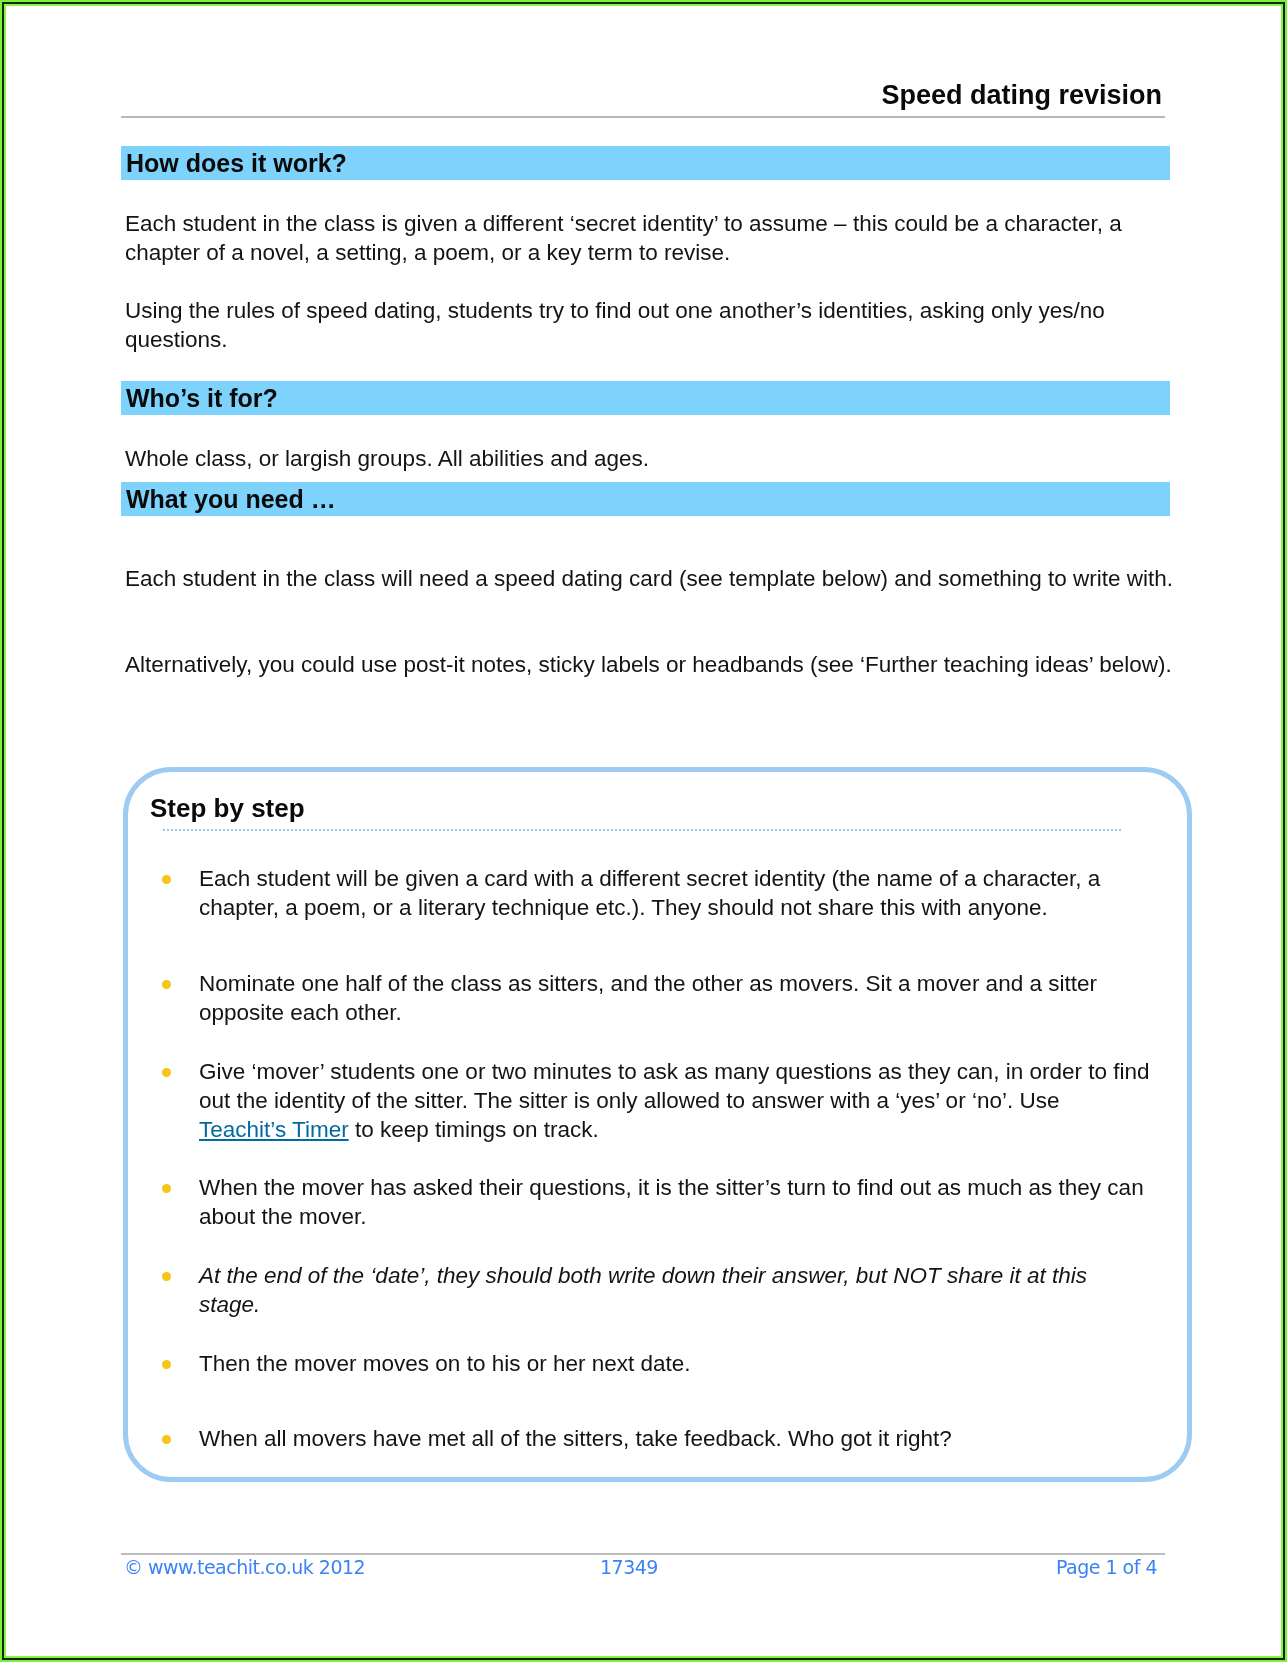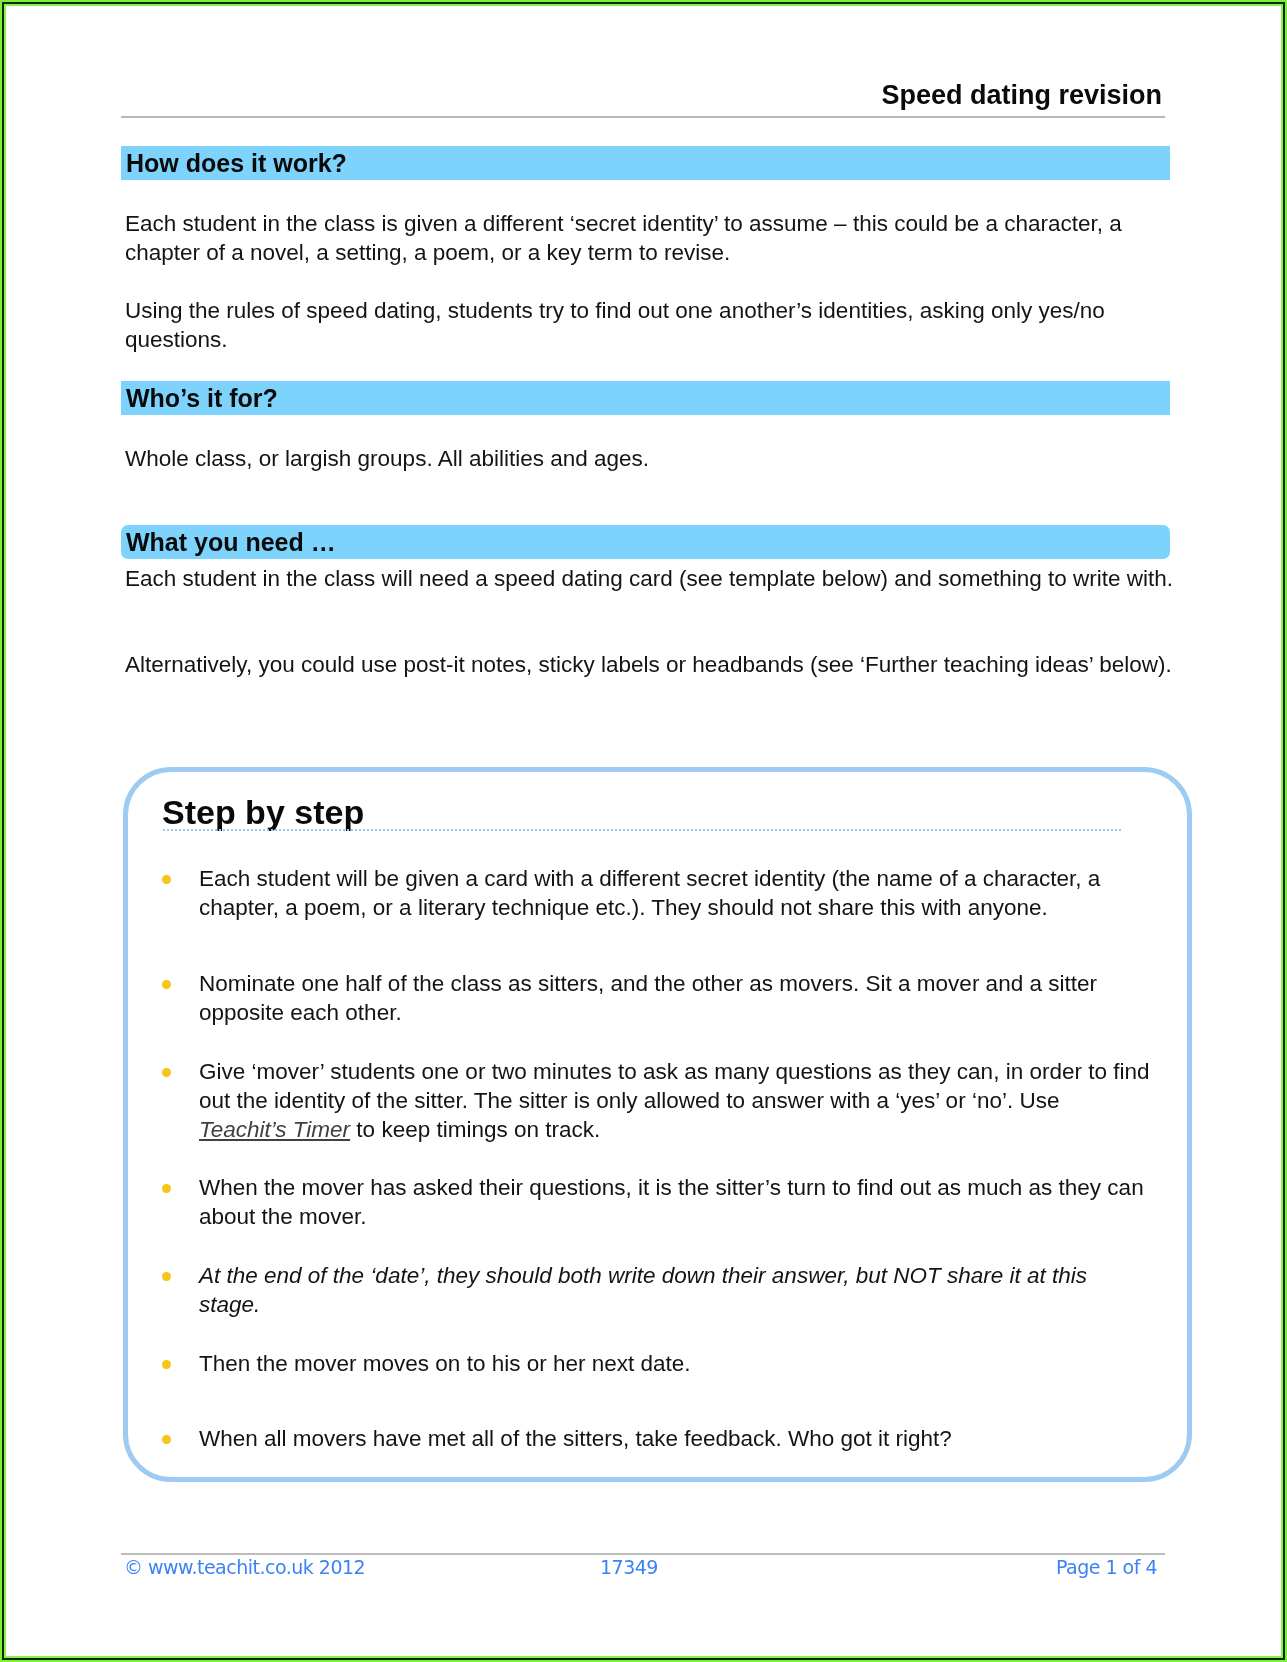--- a/index.html
+++ b/index.html
@@ -68,23 +68,23 @@
       position: absolute;
       left: 123px; top: 767px;
       width: 1069px; height: 715px;
       box-sizing: border-box;
       border: 5px solid #9ecbf2;
       border-radius: 48px;
       background: #ffffff;
     }
     .step-title {
       position: absolute;
-      left: 162px; top: 793px;
+      left: 150px; top: 793px;
       margin: 0;
-      font-size: 34px; font-weight: bold;
+      font-size: 26px; font-weight: bold;
       color: #0a0a0a;
     }
     .step-rule {
       position: absolute;
       left: 163px; top: 829px; width: 958px;
       height: 0; border-top: 2px dotted #9cc4e4;
     }
     .step-list {
       position: absolute;
       left: 160px; top: 0; width: 1000px;
@@ -101,23 +101,22 @@
       left: 2px; top: 11px;
       width: 9px; height: 9px;
       border-radius: 50%;
       background: #f5c518;
     }
     .step-text {
       display: block;
       margin-left: 39px;
     }
     .link {
-      color: #404040;
+      color: #0369a1;
       text-decoration: underline;
-      font-style: italic;
     }
     .footer-rule {
       position: absolute;
       left: 121px; width: 1044px; top: 1553px;
       height: 0; border-top: 2px solid #bdbdbd;
     }
     .footer-item {
       position: absolute;
       top: 1556px;
       font-size: 19px;
@@ -140,21 +139,21 @@
   <h2>How does it work?</h2>
 </div>
 <p class="para" style="top:209px;">Each student in the class is given a different ‘secret identity’ to assume – this could be a character, a chapter of a novel, a setting, a poem, or a key term to revise.</p>
 <p class="para" style="top:296px;">Using the rules of speed dating, students try to find out one another’s identities, asking only yes/no questions.</p>
 
 <div class="section-bar indent" style="top:381px;">
   <h2>Who’s it for?</h2>
 </div>
 <p class="para" style="top:444px;">Whole class, or largish groups.  All abilities and ages.</p>
 
-<div class="section-bar indent" style="top:525px;border-radius:7px;">
+<div class="section-bar indent" style="top:482px;">
   <h2>What you need …</h2>
 </div>
 <p class="para" style="top:564px;">Each student in the class will need a speed dating card (see template below) and something to write with.</p>
 <p class="para" style="top:650px;">Alternatively, you could use post-it notes, sticky labels or headbands (see ‘Further teaching ideas’ below).</p>
 
 <div class="step-box"></div>
 <h2 class="step-title">Step by step</h2>
 <div class="step-rule"></div>
 
 <ul class="step-list">

